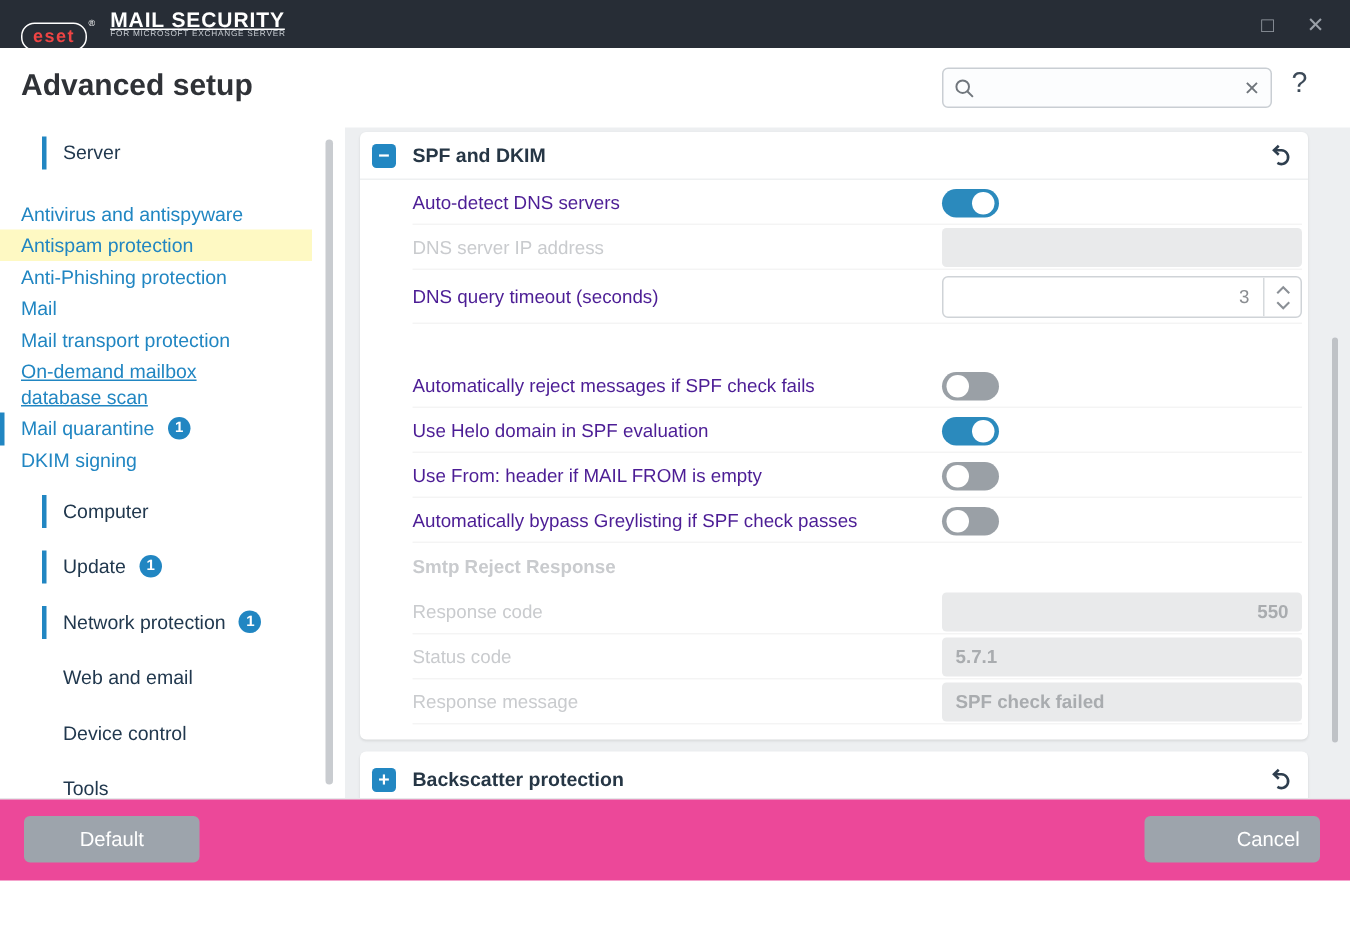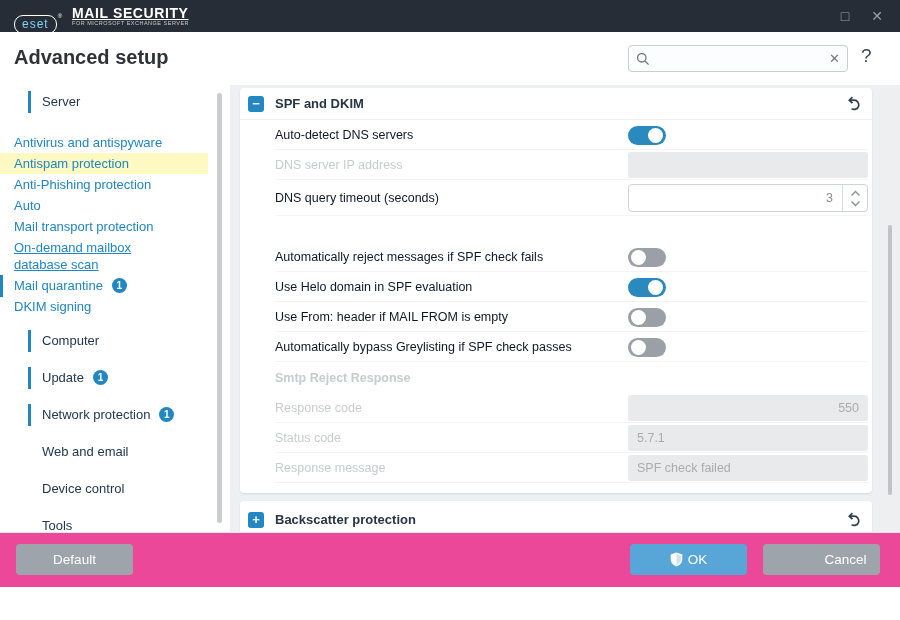--- a/index.html
+++ b/index.html
@@ -1,21 +1,21 @@
 <!DOCTYPE html>
 <html><head>
 <meta charset="utf-8">
 <style>
   * { margin:0; padding:0; box-sizing:border-box; }
   html,body { width:900px; height:620px; font-family:"Liberation Sans", sans-serif; }
   .window { position:relative; width:900px; height:620px; background:#ffffff; overflow:hidden; }
 
   
   .titlebar { position:absolute; left:0; top:0; width:900px; height:32px; background:#272d36; display:flex; align-items:center; }
-  .brandbox { margin-left:14px; border:1.5px solid #fff; border-radius:9px; padding:1px 7px 2px; color:#7dd3fc; font-weight:normal; font-size:12px; letter-spacing:1px;margin-top:16px; }
+  .brandbox { margin-left:14px; border:1.5px solid #fff; border-radius:9px; padding:1px 7px 2px; color:#ef4444; font-weight:bold; font-size:12px; letter-spacing:1px;margin-top:16px; }
   .brand-r { color:#fff; font-size:6px; vertical-align:top; margin-left:1px; }
   .product { margin-left:10px; color:#fff; line-height:1; }
   .product .p-main { font-size:14px; font-weight:bold; letter-spacing:0.6px;text-decoration:underline; }
   .product .p-sub { font-size:5.5px; letter-spacing:0.5px; color:#c7ccd2; margin-top:1px; }
   .winbtns { margin-left:auto; display:flex; align-items:center; gap:14px; padding-right:14px; }
   .winbtn { color:#9aa0a8; font-size:14px; line-height:1; cursor:pointer; width:18px; text-align:center; }
 
   
   .header { position:absolute; left:0; top:32px; width:900px; height:53px; background:#ffffff; }
   .page-title { position:absolute; left:14px; top:14px; font-size:20px; font-weight:bold; color:#2f3237; }
@@ -51,34 +51,34 @@
   .card.collapsed .card-header { border-bottom:none; height:37px; }
   .expander { width:16px; height:16px; border-radius:3px; background:#2287c2; color:#fff; display:flex; align-items:center; justify-content:center; font-size:13px; font-weight:bold; line-height:1; flex:none; cursor:pointer; }
   .card-title { margin-left:11px; font-size:13px; font-weight:bold; color:#263645; }
   .revert { margin-left:auto; width:18px; height:18px; cursor:pointer; flex:none; }
 
   .rows { padding-bottom:10px; }
   .row { position:relative; display:flex; align-items:center; padding-left:35px; padding-right:4px; height:30px; }
   .row::after { content:''; position:absolute; left:35px; right:4px; bottom:0; height:1px; background:rgba(0,0,0,0.045); }
   .row.no-div::after { display:none; }
   .row.h31 { height:31px; } .row.h36 { height:36px;text-align:right; }
-  .row-label { font-size:12.5px; color:#0f172a; }
+  .row-label { font-size:12.5px; color:#4c1d95; }
   .row-label.disabled { color:#c9cbce; }
   .group-label { font-size:12.5px; font-weight:bold; color:#c9cbce; }
   .spacer { height:26px; }
   .ctrl { margin-left:auto; width:240px; display:flex; align-items:center; }
 
   .toggle { width:38px; height:19px; border-radius:10px; position:relative; cursor:pointer; flex:none; }
   .toggle.on { background:#2b8abd; }
   .toggle.off { background:#9aa0a6; }
   .toggle .knob { position:absolute; top:2px; width:15px; height:15px; border-radius:50%; background:#fff; }
   .toggle.on .knob { right:3px; }
   .toggle.off .knob { left:3px; }
 
-  .tbox { width:285px; height:26px; border-radius:3px; background:#e9eaeb; display:flex; align-items:center; padding:8px 9px; }
+  .tbox { width:285px; height:26px; border-radius:3px; background:#e9eaeb; display:flex; align-items:center; padding:8px 9px;font-weight:bold; }
   .tbox .tval { font-size:12.5px; color:#a9acaf; }
   .tbox.alignright { justify-content:flex-end; }
 
   .numbox { width:240px; height:28px; background:#fff; border:1px solid #cfd3d7; border-radius:4px; display:flex; align-items:stretch; overflow:hidden; }
   .numbox .nval { flex:1; display:flex; align-items:center; justify-content:flex-end; padding-right:9px; font-size:12.5px; color:#8a8d91; }
   .numbox .spin { width:25px; border-left:1px solid #d6dadd; display:flex; flex-direction:column; align-items:center; justify-content:center; gap:3px; }
   .spin svg { display:block; cursor:pointer; }
 
   .content-scroll { position:absolute; left:658px; top:140px; width:4px; height:270px; border-radius:2px; background:#bfc2c6; cursor:pointer; }
 
@@ -130,21 +130,21 @@
         <div class="nav-item sub">
           <span class="nav-label">Antivirus and antispyware</span>
         </div>
         <div class="nav-item sub selected">
           <span class="nav-label">Antispam protection</span>
         </div>
         <div class="nav-item sub">
           <span class="nav-label">Anti-Phishing protection</span>
         </div>
         <div class="nav-item sub">
-          <span class="nav-label">Auto</span>
+          <span class="nav-label">Mail</span>
         </div>
         <div class="nav-item sub">
           <span class="nav-label">Mail transport protection</span>
         </div>
         <div class="nav-item sub twoline">
           <span class="nav-label">On-demand mailbox database scan</span>
         </div>
         <div class="nav-item sub">
           <span class="marker"></span>
           <span class="nav-label">Mail quarantine</span>
@@ -311,23 +311,16 @@
           <path d="M8.5 2.2 L5.3 5.2 L8.5 8.2" fill="none" stroke="#2e3e4e" stroke-width="1.7"></path>
         </svg>
       </div>
     </div>
 
     <div class="content-scroll"></div>
   </div>
 
   <div class="footer">
     <button class="btn btn-default">Default</button>
-    <button class="btn btn-ok">
-      <svg width="13" height="15" viewBox="0 0 13 15">
-        <path d="M6.5 0.5 L12.3 2.4 V7 C12.3 10.8 10 13.3 6.5 14.5 C3 13.3 0.7 10.8 0.7 7 V2.4 Z" fill="#ffffff"></path>
-        <path d="M6.5 2 V13 C9 12 10.8 10 10.8 7.2 V3.4 Z" fill="#cfe4f3"></path>
-      </svg>
-      <span>OK</span>
-    </button>
     <button class="btn btn-cancel">Cancel</button>
   </div>
 
 </div>
 
 </body></html>

